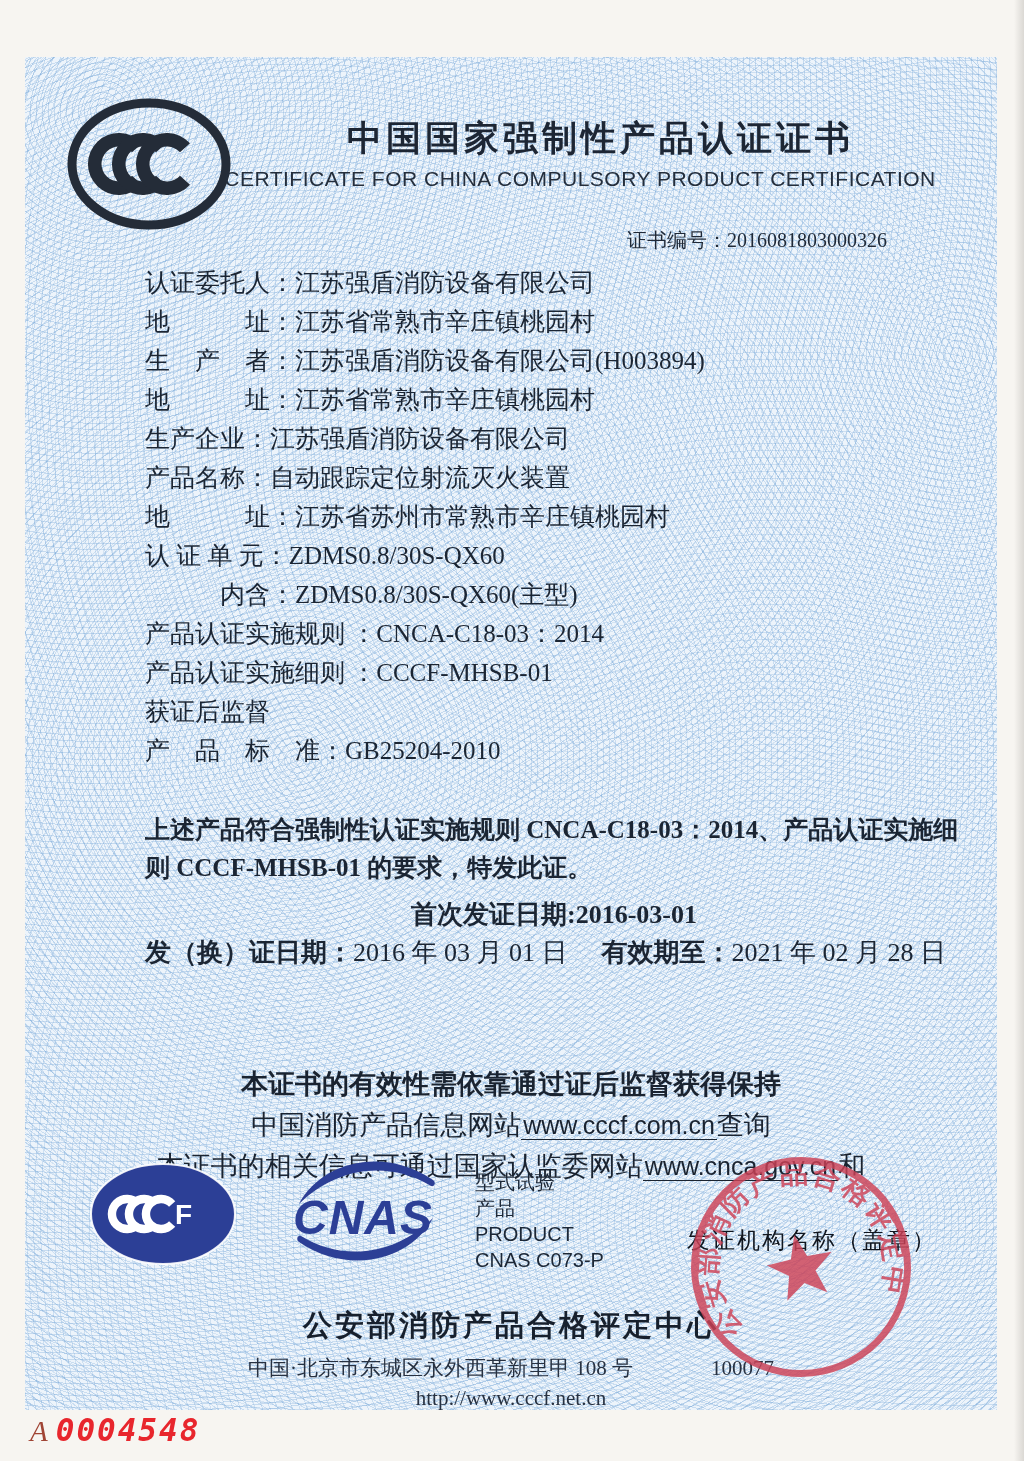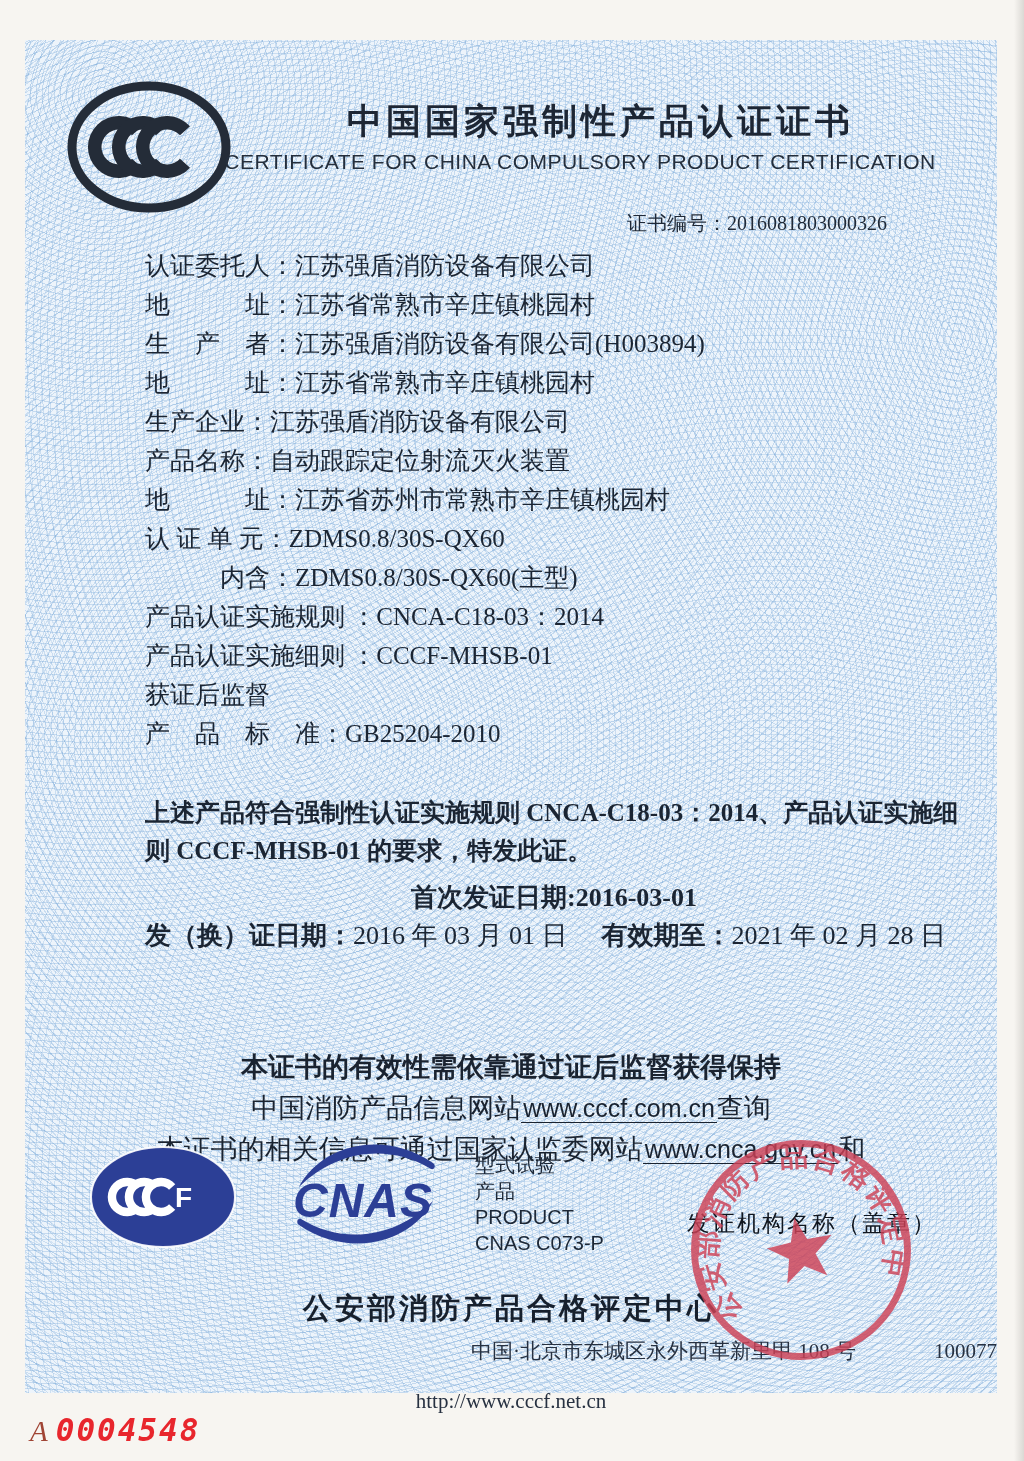--- a/index.html
+++ b/index.html
@@ -7,21 +7,21 @@
     width:1024px;height:1461px;position:relative;
     background:#f7f5f1;
     font-family:"Liberation Serif", serif;
     color:#1b2533;
     overflow:hidden;
   }
   .scan-shadow{position:absolute;top:0;right:0;width:10px;height:100%;
     background:linear-gradient(to right, rgba(0,0,0,0), rgba(90,85,80,.18));}
   
   .cert{
-    position:absolute;left:25px;top:40px;width:972px;height:1353px;
+    position:absolute;left:25px;top:57px;width:972px;height:1353px;
     background-color:#edf4fb;
     background-image:
       repeating-radial-gradient(circle at 8% 4%,  rgba(120,168,216,.34) 0 1px, transparent 1px 6px),
       repeating-radial-gradient(circle at 96% 22%, rgba(120,168,216,.30) 0 1px, transparent 1px 7px),
       repeating-radial-gradient(circle at 28% 52%, rgba(120,168,216,.30) 0 1px, transparent 1px 6px),
       repeating-radial-gradient(circle at 78% 86%, rgba(120,168,216,.28) 0 1px, transparent 1px 7px),
       repeating-radial-gradient(circle at 55% 30%, rgba(120,168,216,.22) 0 1px, transparent 1px 8px);
   }
   .abs{position:absolute;}
   
@@ -47,23 +47,23 @@
   .notes .url{font-family:"Liberation Sans", sans-serif;font-size:25px;border-bottom:1.5px solid #1a2330;padding:0 2px;}
   
   .cccf-logo{left:62px;top:1104px;}
   .cnas-logo{left:258px;top:1097px;}
   .accred{left:450px;top:1112px;font-size:20px;line-height:26px;color:#1c2736;}
   .accred .latin{font-family:"Liberation Sans", sans-serif;}
   .stamp-caption{left:662px;top:1168px;font-size:23px;letter-spacing:2px;color:#10161f;z-index:2;white-space:nowrap;}
   .stamp{left:660px;top:1094px;z-index:3;opacity:.82;}
   
   .footer-org{left:0;right:0;top:1249px;text-align:center;font-size:29px;font-weight:700;letter-spacing:3px;color:#17202d;}
-  .footer-addr{left:0;right:0;top:1297px;text-align:right;font-size:21px;color:#273141;}
+  .footer-addr{left:0;right:0;top:1297px;text-align:center;font-size:21px;color:#273141;}
   .footer-addr .post{display:inline-block;margin-left:78px;}
-  .footer-url{left:0;right:0;top:1329px;text-align:center;font-size:21px;color:#273141;margin-top:20px;}
+  .footer-url{left:0;right:0;top:1329px;text-align:center;font-size:21px;color:#273141;}
   
   .serial{position:absolute;left:30px;top:1412px;white-space:nowrap;font-style:italic;}
   .serial .pfx{font-size:29px;color:#a04434;font-family:"Liberation Serif", serif;margin-right:8px;}
   .serial .num{font-size:31px;font-weight:700;color:#e8262d;font-family:"DejaVu Sans Mono", monospace;letter-spacing:2px;}
   svg text{font-family:"Liberation Sans", sans-serif;}
 </style>
 </head>
 <body>
 
 <div class="cert">

